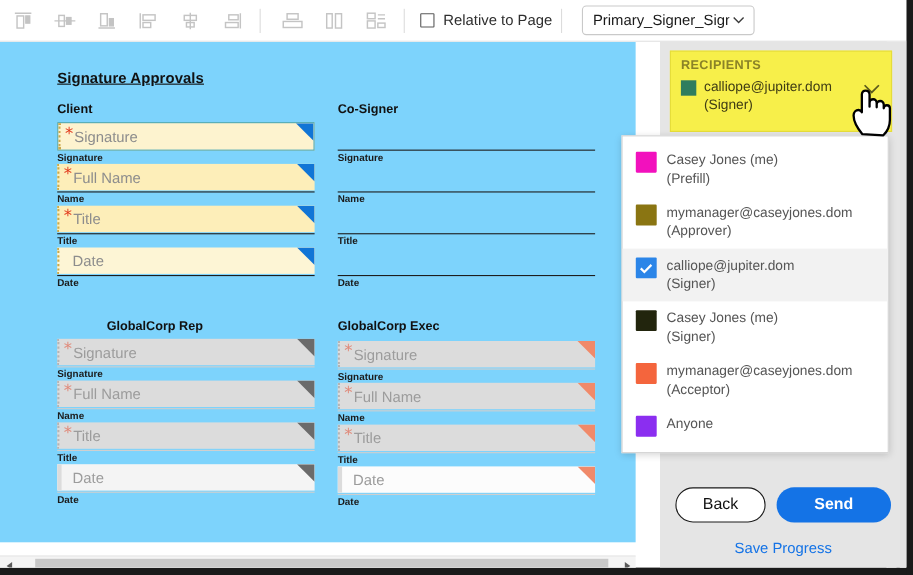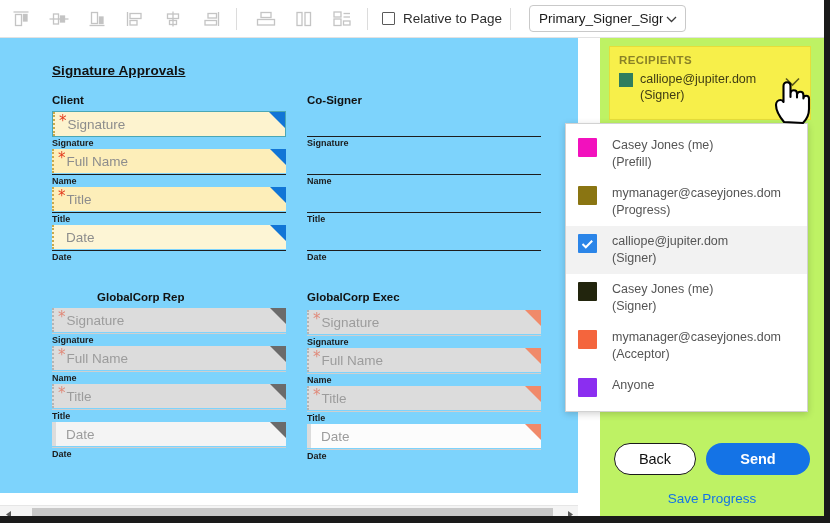--- a/index.html
+++ b/index.html
@@ -177,21 +177,21 @@
     display: flex; align-items: center;
   }
   #hscroll .arrow { width: 17px; height: 18px; display: flex; align-items: center; justify-content: center; cursor: pointer; }
   #hscroll .track { flex: 1; height: 18px; position: relative; }
   #hscroll .thumb { position: absolute; left: 15px; top: 2px; right: 8px; height: 14px; background: #c8c8c8; }
 
   
   #right-panel {
     position: absolute; right: 0; top: 38px;
     width: 224px; height: 485px;
-    background: #bef264;
+    background: #e5e5e5;
   }
   #recipients-card {
     position: absolute; left: 9px; top: 8px;
     width: 202px; height: 74px;
     background: #f7ef4a;
     border: 1px solid #e6dd3a;
     padding: 7px 8px 0 9px;
   }
   #recipients-card .hdr {
     font-size: 11.5px; font-weight: bold;
@@ -212,21 +212,21 @@
   #recip-dropdown {
     position: absolute; left: -35px; top: 85px;
     width: 243px;
     background: #ffffff;
     border: 1px solid #d2d2d2;
     box-shadow: 0 2px 7px rgba(0,0,0,.18);
     padding: 6px 0 7px 0;
     z-index: 6;
   }
   .dd-item {
-    display: flex; align-items: flex-start; gap: 15px;
+    display: flex; align-items: flex-start; gap: 9px;
     padding: 7px 10px 7px 12px;
     cursor: pointer;
   }
   .dd-item.sel { background: #f2f2f2; }
   .dd-item .sw { width: 19px; height: 19px; flex: 0 0 auto; margin-top: 1px; border-radius: 1px; }
   .dd-item .sw.check {
     background: #2b85e8; display: flex; align-items: center; justify-content: center;
   }
   .dd-item .lines { font-size: 12.5px; color: #555; line-height: 17px; }
 
@@ -566,21 +566,21 @@
       </span>
     </div>
 
     <div id="recip-dropdown">
         <div class="dd-item">
           <span class="sw" style="background: rgb(242, 17, 189);"></span>
           <span class="lines"><span>Casey Jones (me)</span><br><span>(Prefill)</span></span>
         </div>
         <div class="dd-item">
           <span class="sw" style="background: rgb(138, 117, 18);"></span>
-          <span class="lines"><span>mymanager@caseyjones.dom</span><br><span>(Progress)</span></span>
+          <span class="lines"><span>mymanager@caseyjones.dom</span><br><span>(Approver)</span></span>
         </div>
         <div class="dd-item sel">
           <span class="sw check" style="background: rgb(43, 133, 232);">
             <svg width="13" height="10" viewBox="0 0 13 10">
               <polyline points="1.5,5 4.8,8.3 11.2,1.8" fill="none" stroke="#fff" stroke-width="2"></polyline>
             </svg>
           </span>
           <span class="lines"><span>calliope@jupiter.dom</span><br><span>(Signer)</span></span>
         </div>
         <div class="dd-item">

